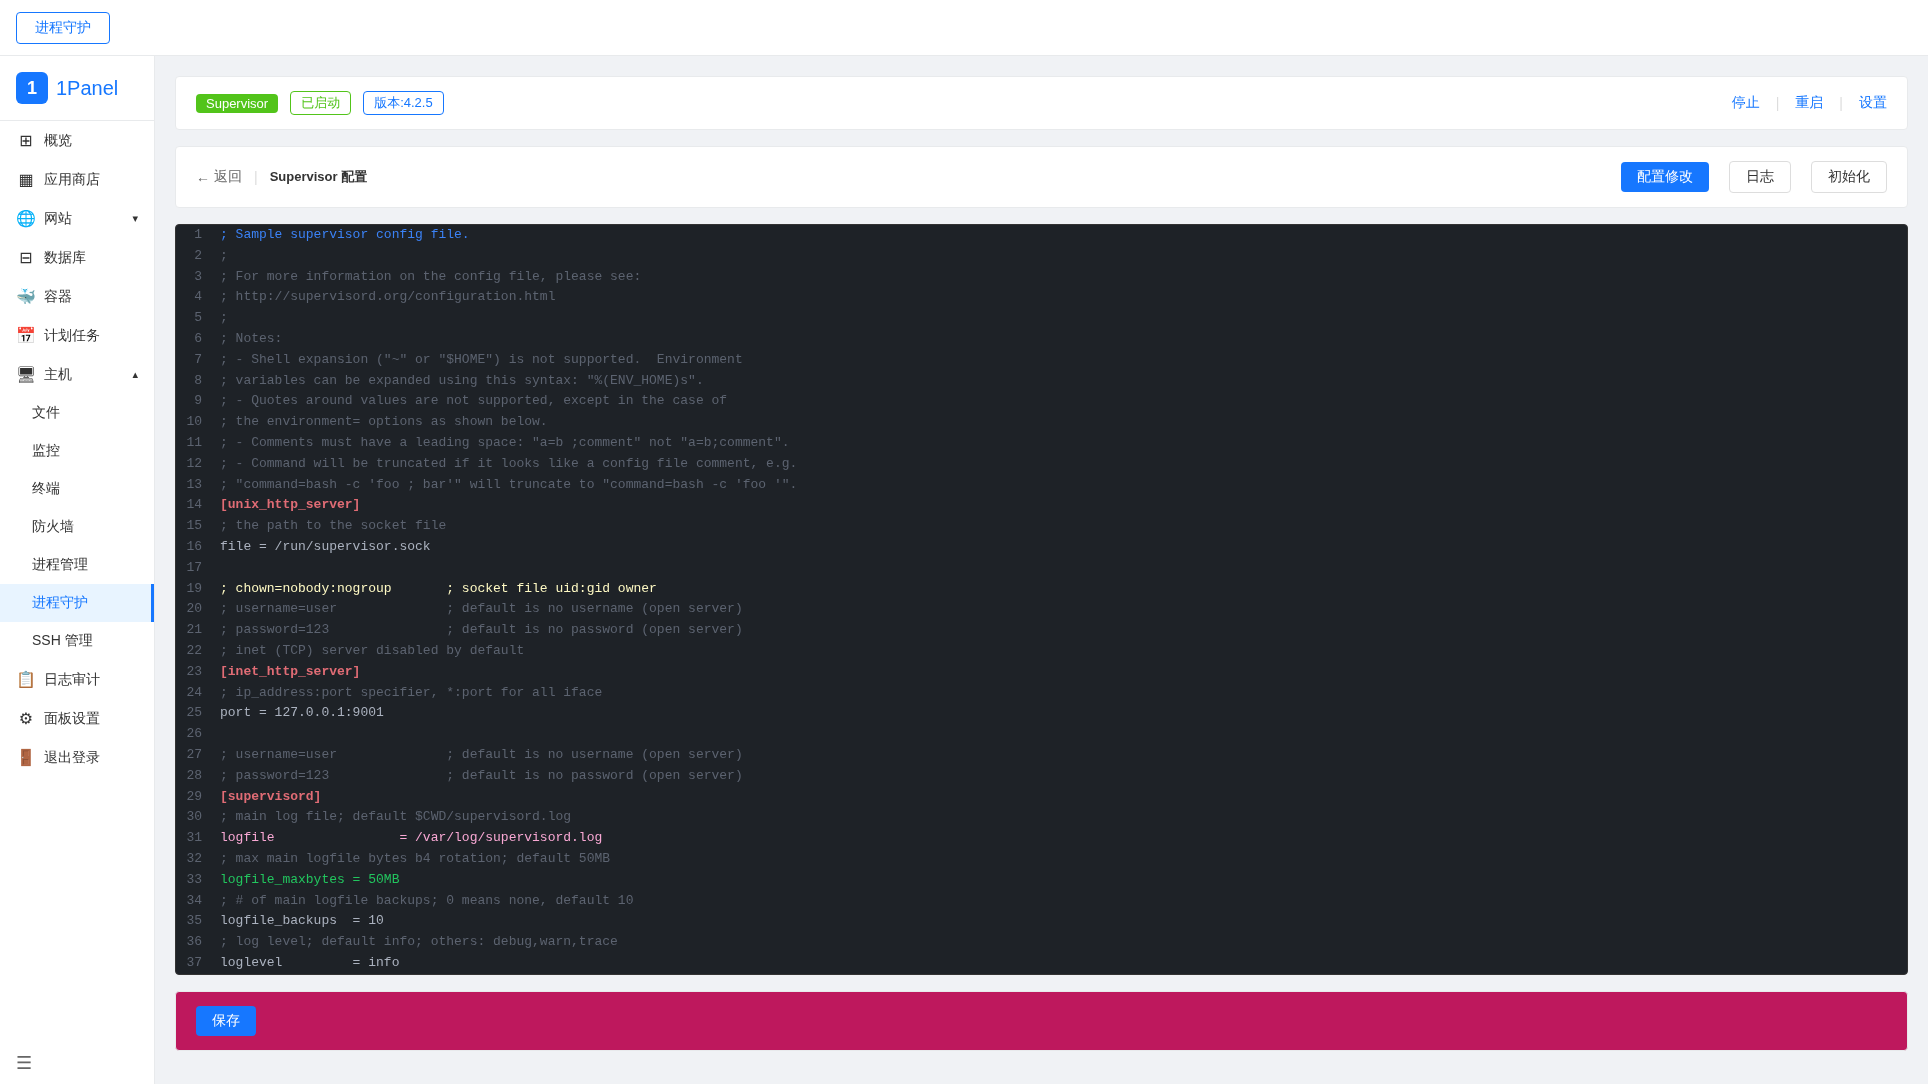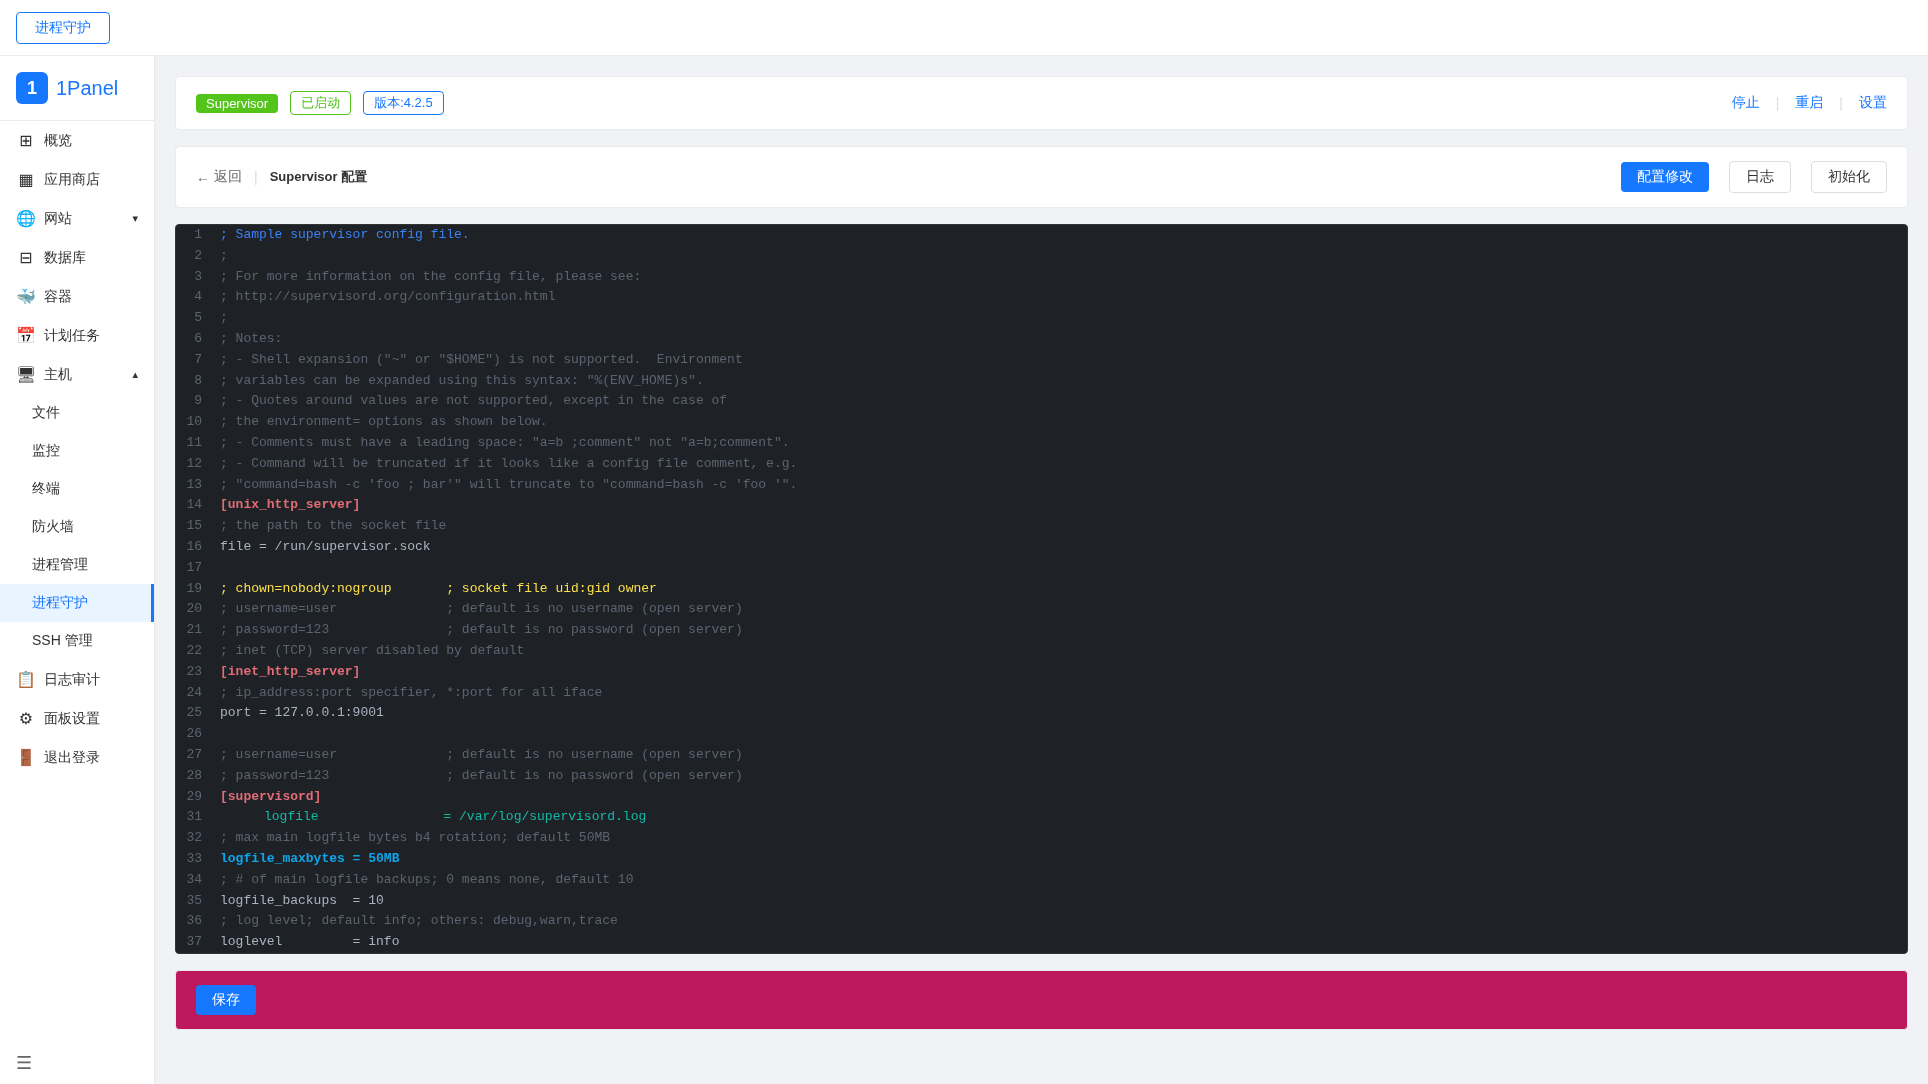--- a/index.html
+++ b/index.html
@@ -234,21 +234,21 @@
           <div class="code-line">
             <span class="line-num">16</span>
             <span class="line-content" style="color: rgb(171, 178, 191);">file = /run/supervisor.sock</span>
           </div>
           <div class="code-line">
             <span class="line-num">17</span>
             <span class="line-content"></span>
           </div>
           <div class="code-line">
             <span class="line-num">19</span>
-            <span class="line-content" style="color: #fde047;">; chown=nobody:nogroup       ; socket file uid:gid owner</span>
+            <span class="line-content" style="color: #fef9c3;">; chown=nobody:nogroup       ; socket file uid:gid owner</span>
           </div>
           <div class="code-line">
             <span class="line-num">20</span>
             <span class="line-content" style="color: rgb(92, 99, 112);">; username=user              ; default is no username (open server)</span>
           </div>
           <div class="code-line">
             <span class="line-num">21</span>
             <span class="line-content" style="color: rgb(92, 99, 112);">; password=123               ; default is no password (open server)</span>
           </div>
           <div class="code-line">
@@ -277,30 +277,34 @@
           </div>
           <div class="code-line">
             <span class="line-num">28</span>
             <span class="line-content" style="color: rgb(92, 99, 112);">; password=123               ; default is no password (open server)</span>
           </div>
           <div class="code-line">
             <span class="line-num">29</span>
             <span class="line-content" style="color: rgb(224, 108, 117); font-weight: bold;">[supervisord]</span>
           </div>
           <div class="code-line">
+            <span class="line-num">30</span>
+            <span class="line-content" style="color: rgb(92, 99, 112);">; main log file; default $CWD/supervisord.log</span>
+          </div>
+          <div class="code-line">
             <span class="line-num">31</span>
-            <span class="line-content" style="color: #14b8a6; margin-left: 44px;">logfile                = /var/log/supervisord.log</span>
+            <span class="line-content" style="color: #f9a8d4;">logfile                = /var/log/supervisord.log</span>
           </div>
           <div class="code-line">
             <span class="line-num">32</span>
             <span class="line-content" style="color: rgb(92, 99, 112);">; max main logfile bytes b4 rotation; default 50MB</span>
           </div>
           <div class="code-line">
             <span class="line-num">33</span>
-            <span class="line-content" style="color: #0ea5e9; font-weight: bold;">logfile_maxbytes = 50MB</span>
+            <span class="line-content" style="color: #22c55e;">logfile_maxbytes = 50MB</span>
           </div>
           <div class="code-line">
             <span class="line-num">34</span>
             <span class="line-content" style="color: rgb(92, 99, 112);">; # of main logfile backups; 0 means none, default 10</span>
           </div>
           <div class="code-line">
             <span class="line-num">35</span>
             <span class="line-content" style="color: rgb(171, 178, 191);">logfile_backups  = 10</span>
           </div>
           <div class="code-line">

